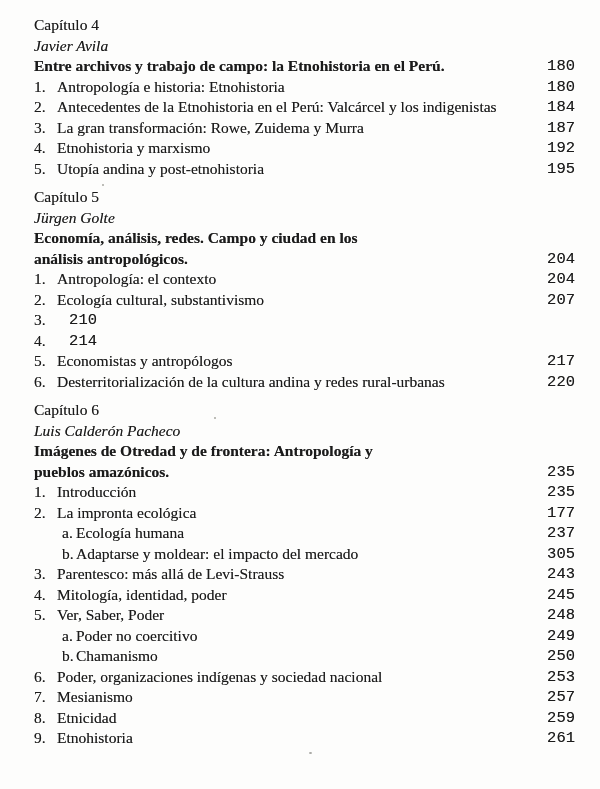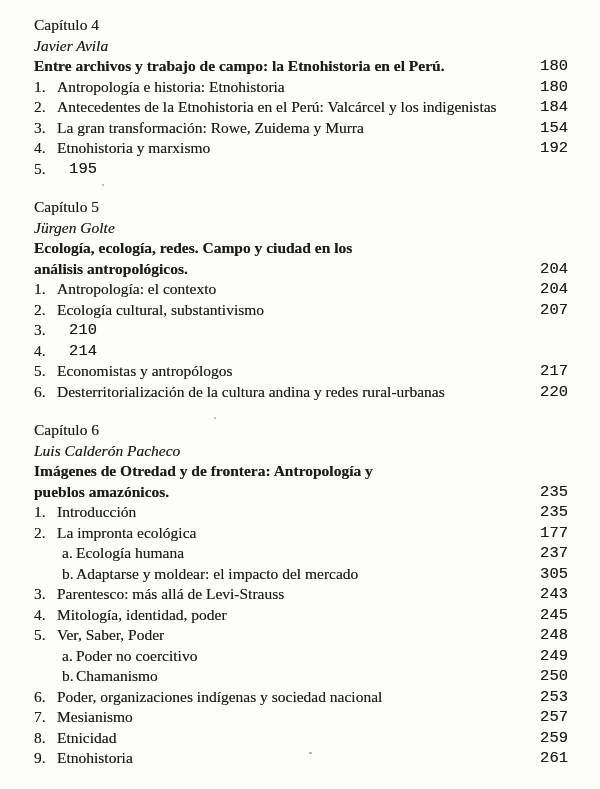--- a/index.html
+++ b/index.html
@@ -11,28 +11,28 @@
     width: 600px;
     height: 789px;
     overflow: hidden;
     font-family: "Liberation Serif", "DejaVu Serif", serif;
   }
   .page-surface {
     position: relative;
     box-sizing: border-box;
     width: 600px;
     height: 789px;
-    padding: 15px 32px 0 34px;
+    padding: 15px 25px 0 34px;
     background: #fdfdfc;
     color: #1b1b1b;
     font-size: 15.5px;
     line-height: 20.5px;
     text-shadow: 0 0 0.5px rgba(27,27,27,0.55);
   }
-  .chapter + .chapter { margin-top: 18px; }
+  .chapter + .chapter { margin-top: 8px; }
   .chapter-label { font-weight: normal; }
   .chapter-author { font-style: italic; }
   .row { display: flex; align-items: center; }
   .title-row .title-text {
     font-weight: bold;
     flex: 1 1 auto;
     white-space: nowrap;
   }
   .marker {
     flex: 0 0 23px;
@@ -80,37 +80,38 @@
           <span class="page">180</span>
         </div>
         <div class="row item-row">
           <span class="marker">2.</span>
           <span class="entry-text">Antecedentes de la Etnohistoria en el Perú: Valcárcel y los indigenistas</span>
           <span class="page">184</span>
         </div>
         <div class="row item-row">
           <span class="marker">3.</span>
           <span class="entry-text">La gran transformación: Rowe, Zuidema y Murra</span>
-          <span class="page">154</span>
+          <span class="page">187</span>
         </div>
         <div class="row item-row">
           <span class="marker">4.</span>
           <span class="entry-text">Etnohistoria y marxismo</span>
           <span class="page">192</span>
         </div>
         <div class="row item-row">
           <span class="marker">5.</span>
+          <span class="entry-text">Utopía andina y post-etnohistoria</span>
           <span class="page">195</span>
         </div>
       </section>
       <section class="chapter">
         <div class="chapter-label">Capítulo 5</div>
         <div class="chapter-author">Jürgen Golte</div>
         <div class="row title-row">
-          <span class="title-text">Ecología, ecología, redes. Campo y ciudad en los</span>
+          <span class="title-text">Economía, análisis, redes. Campo y ciudad en los</span>
           <span class="page"></span>
         </div>
         <div class="row title-row">
           <span class="title-text">análisis antropológicos.</span>
           <span class="page">204</span>
         </div>
         <div class="row item-row">
           <span class="marker">1.</span>
           <span class="entry-text">Antropología: el contexto</span>
           <span class="page">204</span>

